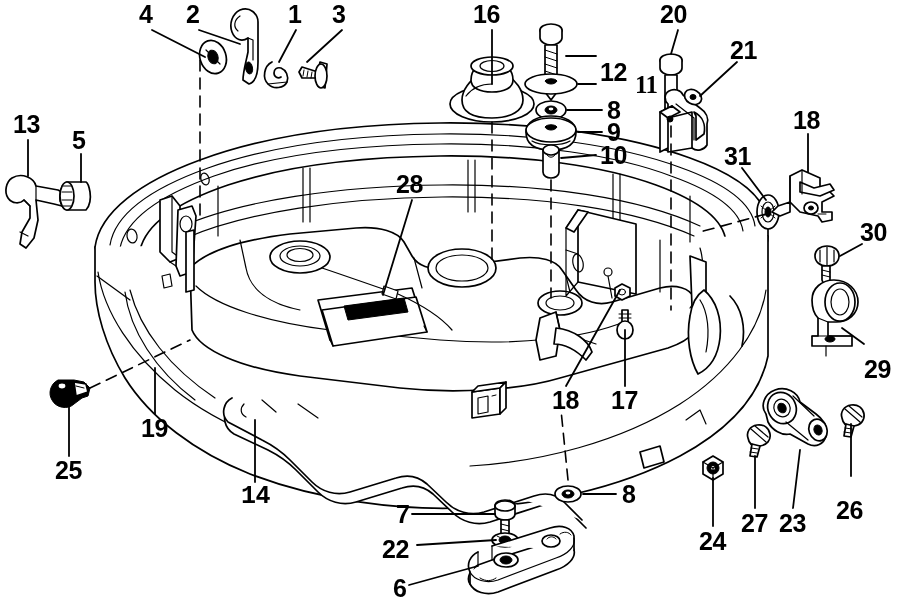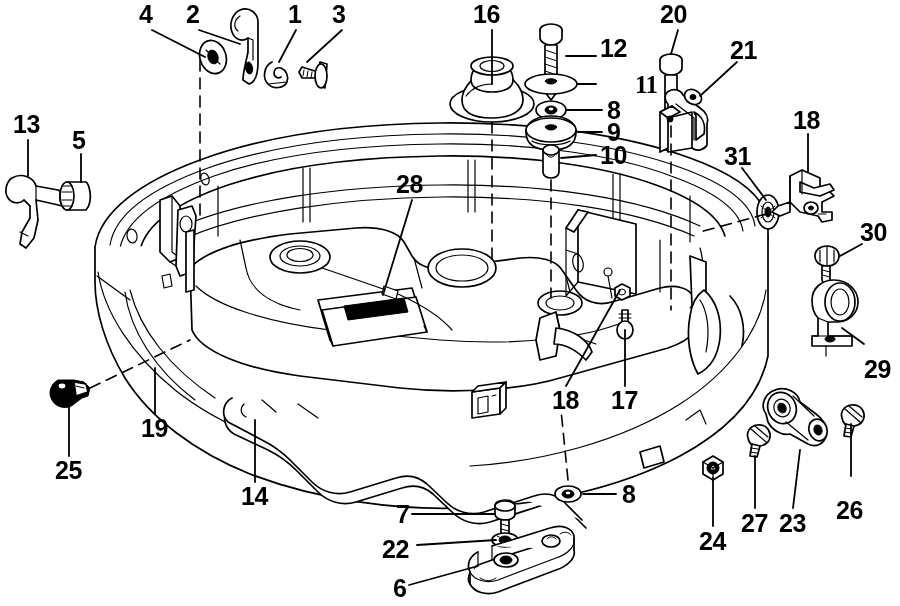--- a/index.html
+++ b/index.html
@@ -493,38 +493,38 @@
       <path class="leader" d="M409,585 L478,566"></path>
     </g>
   </svg>
 
   <div class="callout" style="left:139px;top:2px;">4</div>
   <div class="callout" style="left:186px;top:2px;">2</div>
   <div class="callout" style="left:288px;top:2px;">1</div>
   <div class="callout" style="left:332px;top:2px;">3</div>
   <div class="callout" style="left:473px;top:2px;">16</div>
   <div class="callout" style="left:660px;top:2px;">20</div>
-  <div class="callout" style="left:600px;top:36px;">12</div>
+  <div class="callout" style="left:600px;top:60px;">12</div>
   <div class="callout" style="left:730px;top:38px;">21</div>
   <div class="callout" style="left:635px;top:72px;font-family:Liberation Serif, serif;">11</div>
   <div class="callout" style="left:607px;top:98px;">8</div>
   <div class="callout" style="left:607px;top:120px;">9</div>
   <div class="callout" style="left:600px;top:143px;">10</div>
   <div class="callout" style="left:13px;top:112px;">13</div>
   <div class="callout" style="left:793px;top:108px;">18</div>
   <div class="callout" style="left:72px;top:128px;">5</div>
   <div class="callout" style="left:724px;top:144px;">31</div>
   <div class="callout" style="left:396px;top:172px;">28</div>
   <div class="callout" style="left:860px;top:220px;">30</div>
   <div class="callout" style="left:864px;top:357px;">29</div>
   <div class="callout" style="left:55px;top:458px;">25</div>
   <div class="callout" style="left:141px;top:416px;">19</div>
   <div class="callout" style="left:552px;top:388px;">18</div>
   <div class="callout" style="left:611px;top:388px;">17</div>
-  <div class="callout" style="left:241px;top:484px;">14</div>
+  <div class="callout" style="left:241px;top:484px;font-family:Liberation Mono, monospace;">14</div>
   <div class="callout" style="left:622px;top:482px;">8</div>
   <div class="callout" style="left:396px;top:502px;">7</div>
   <div class="callout" style="left:836px;top:478px;margin-top:20px;">26</div>
   <div class="callout" style="left:382px;top:537px;">22</div>
   <div class="callout" style="left:699px;top:529px;">24</div>
   <div class="callout" style="left:741px;top:511px;">27</div>
   <div class="callout" style="left:779px;top:511px;">23</div>
   <div class="callout" style="left:393px;top:576px;">6</div>
 
 </div>

